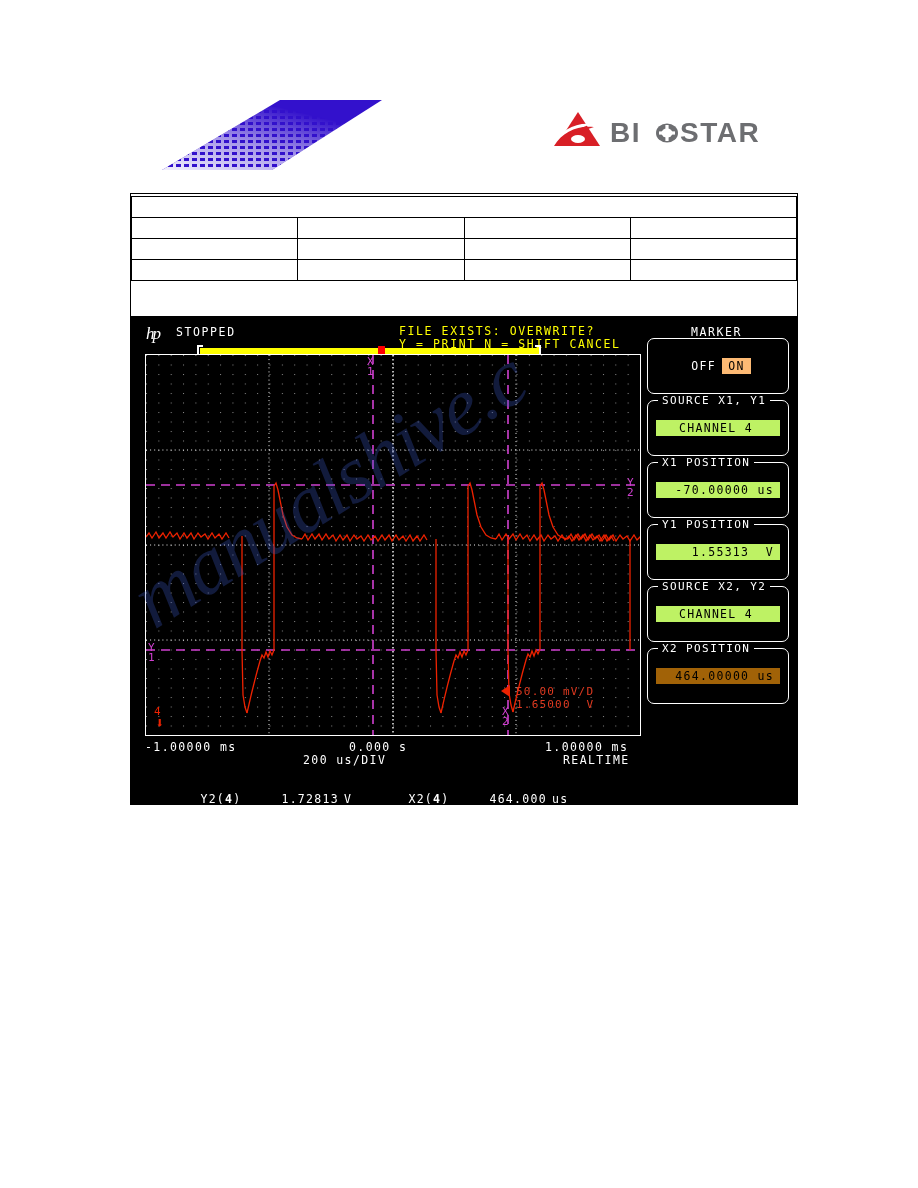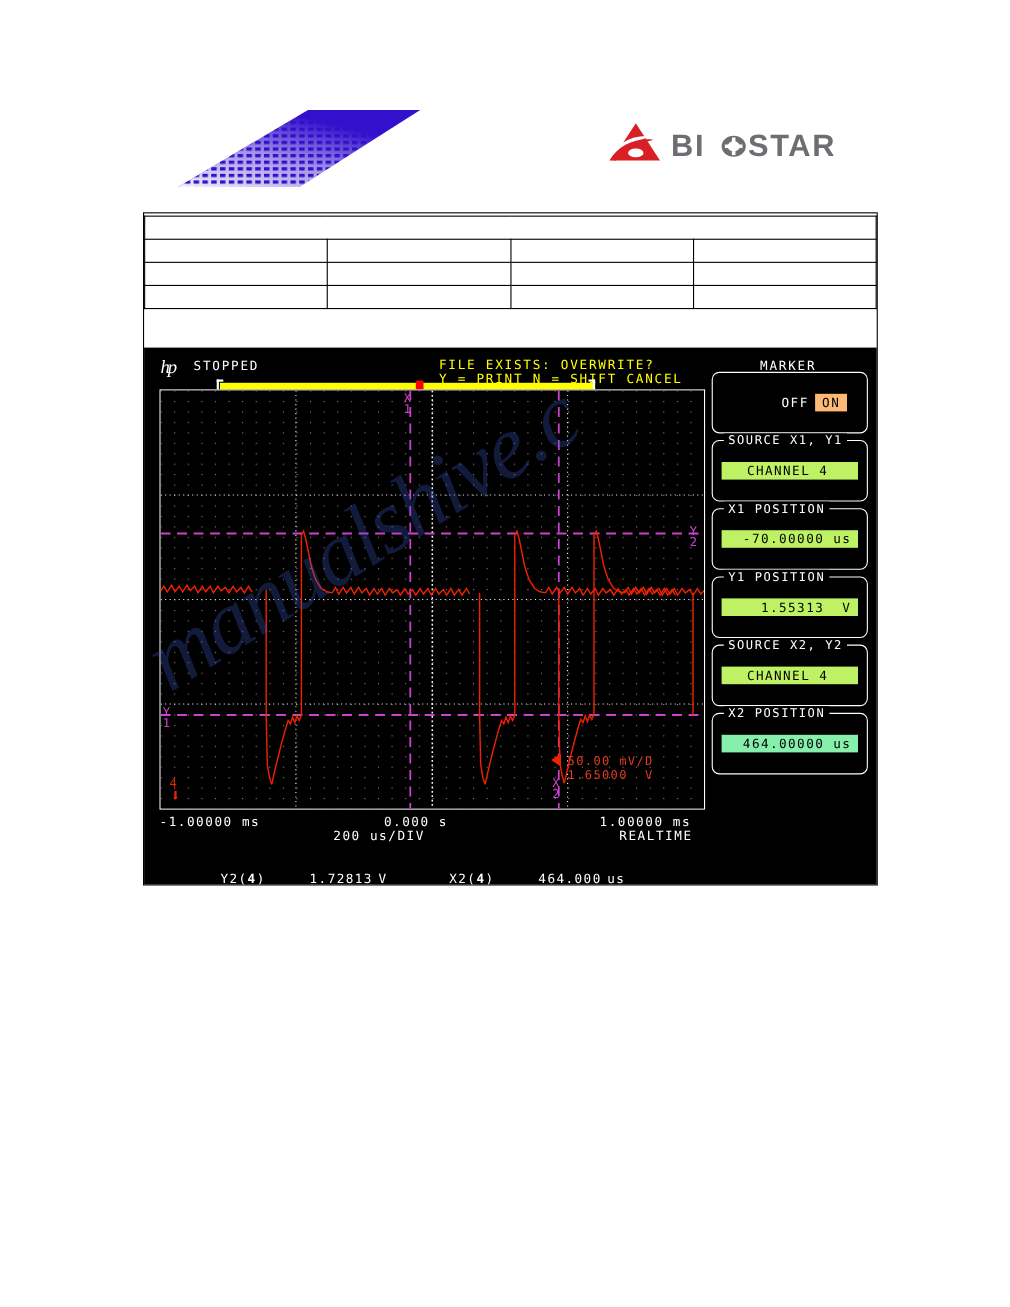--- a/index.html
+++ b/index.html
@@ -327,24 +327,24 @@
     letter-spacing: 1.3px;
     background: #bef264;
     color: #000000;
     text-align: right;
     padding: 1px 6px 1px 2px;
     box-sizing: border-box;
     white-space: pre;
   }
   .mb-field.center { text-align: center; }
   .mb-field.hl {
-    background: #86efac;
+    background: #a16207;
     color: #000000;
   }
-  .onoff { justify-content: flex-end; padding: 0 18px; }
+  .onoff { justify-content: center; padding: 0 18px; }
 </style>
 </head>
 <body>
 
 <div id="banner-blue">
   <svg width="232" height="84" viewBox="0 0 232 84">
     <defs>
       <pattern id="dots" width="8" height="6" patternUnits="userSpaceOnUse">
         <rect width="8" height="6" fill="#ffffff"></rect>
         <rect width="5" height="3" x="0" y="0" fill="#3311cc"></rect>

